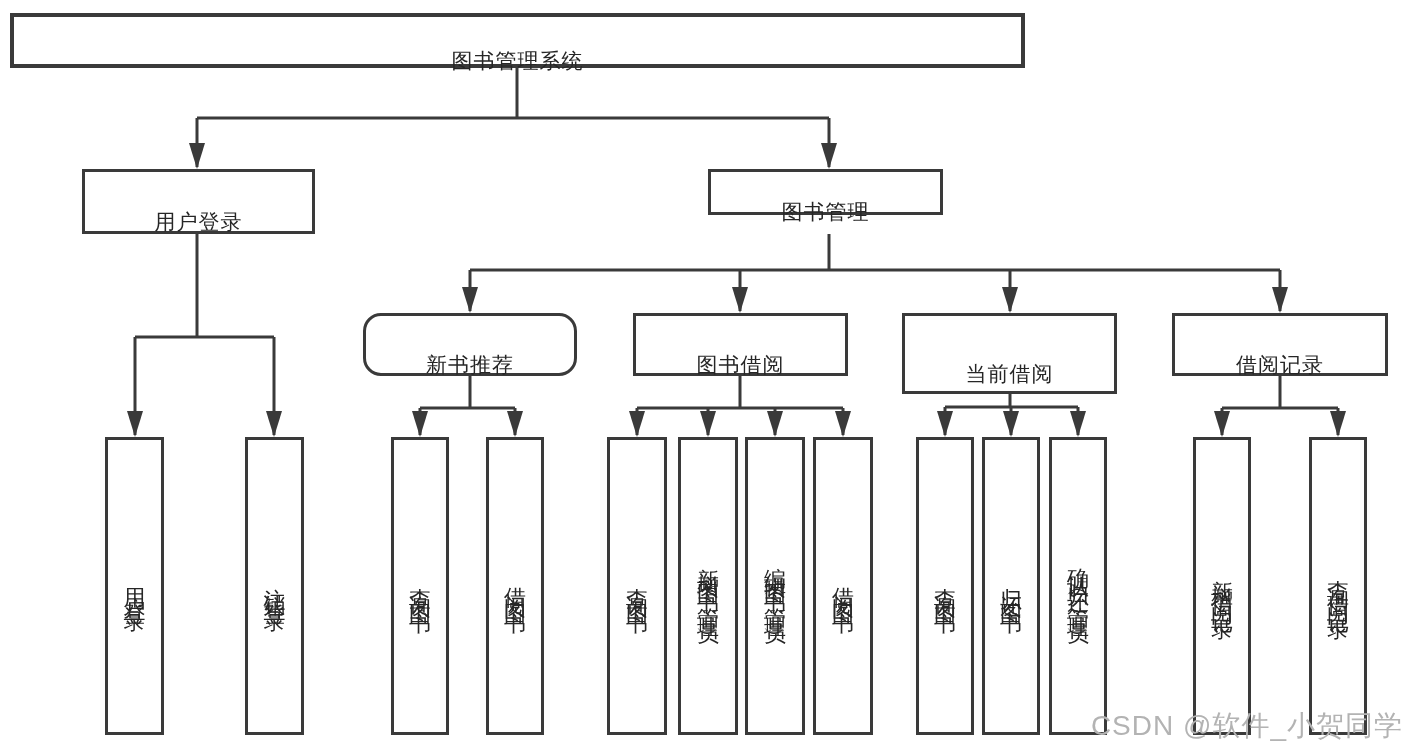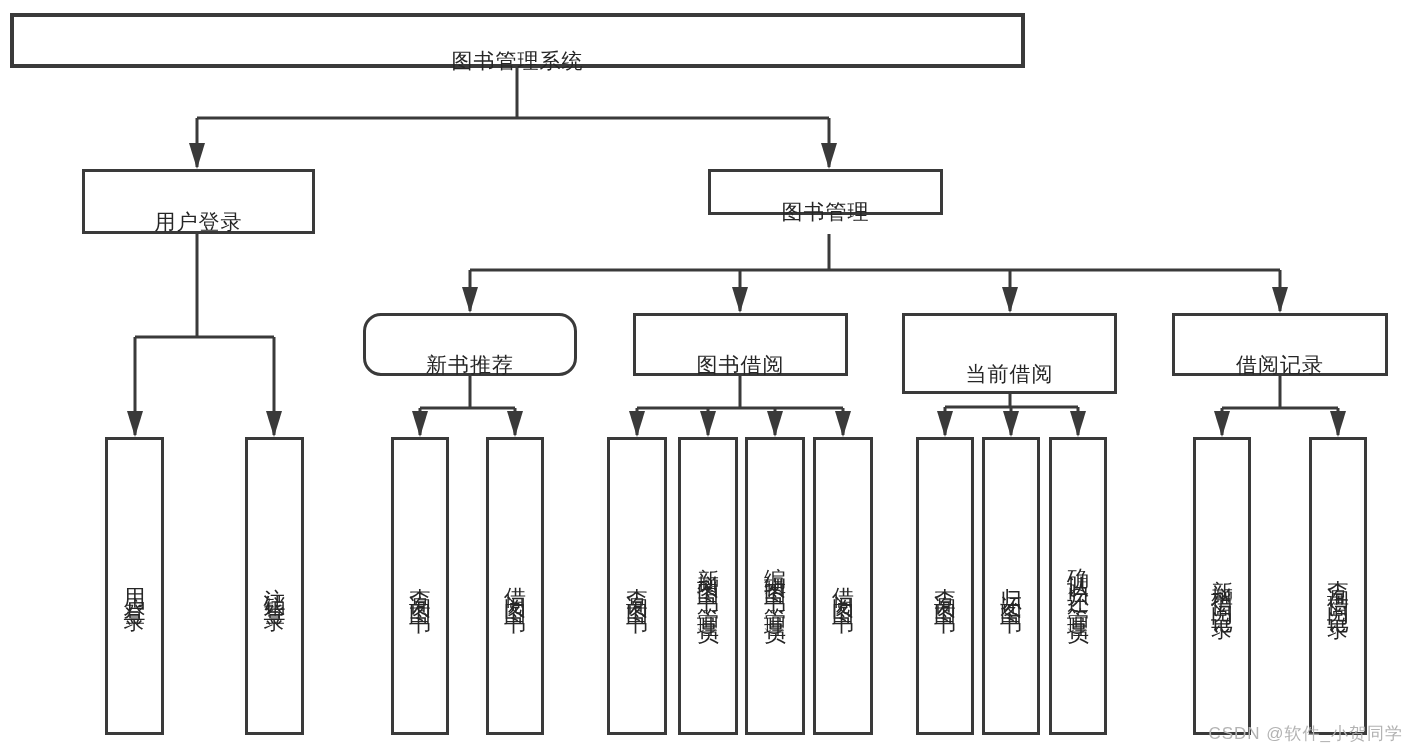--- a/index.html
+++ b/index.html
@@ -47,21 +47,21 @@
     text-orientation: mixed;
     font-size: 22px;
     letter-spacing: 8px;
     line-height: 1;
     white-space: nowrap;
   }
   #watermark {
     position: absolute;
     right: 2px;
     bottom: 2px;
-    font-size: 17px;
+    font-size: 28px;
     letter-spacing: 1px;
     color: #b3b3b3;
     z-index: 10;
     white-space: nowrap;
   }
   svg path {
     stroke: #3a3a3a;
     stroke-width: 3px;
     fill: none;
   }

